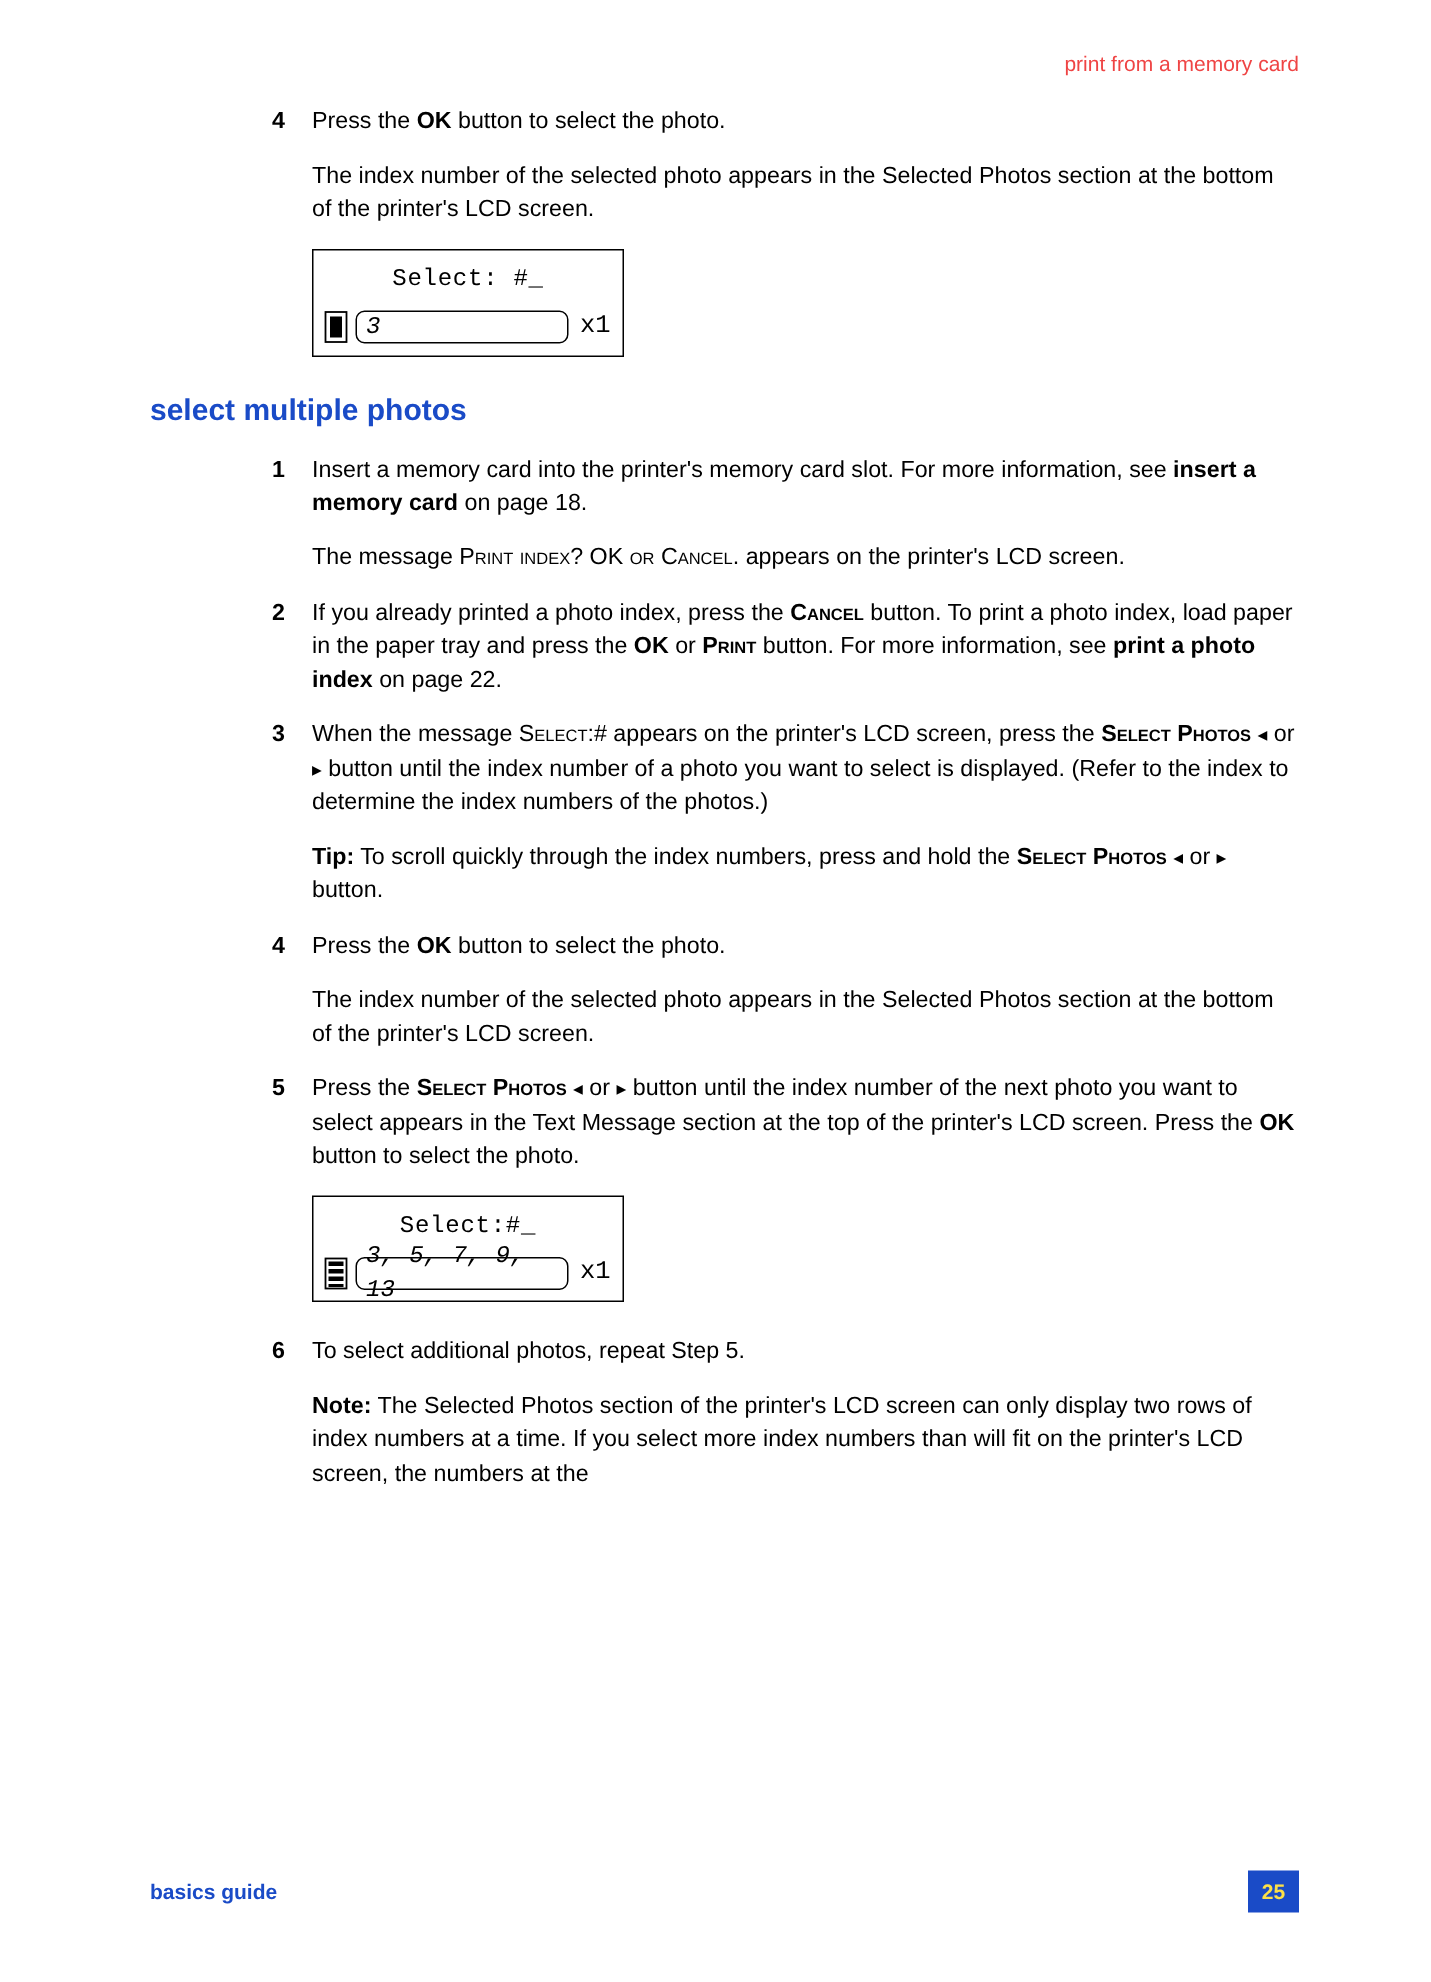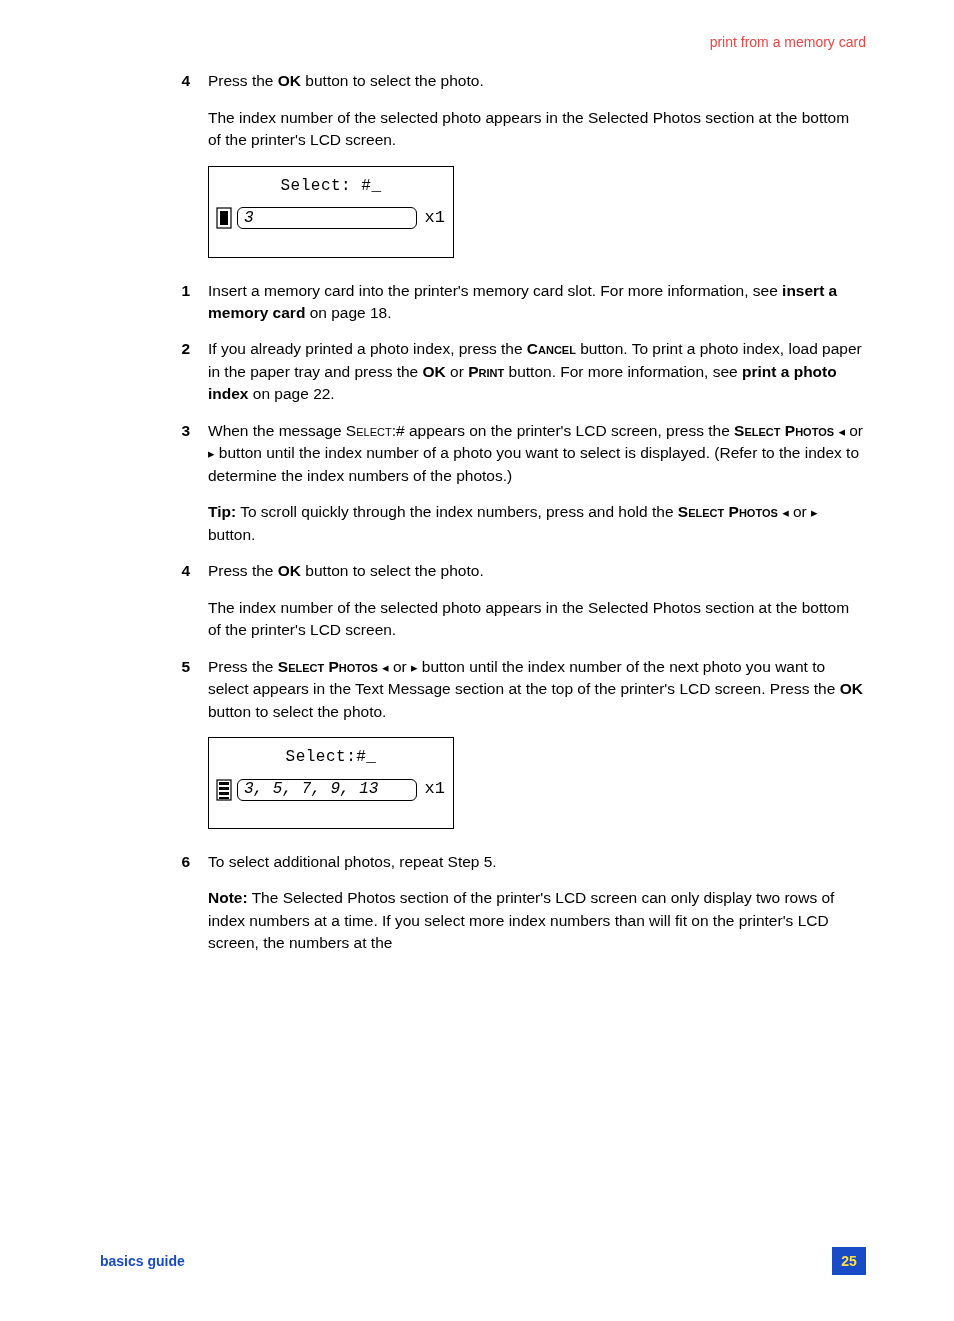--- a/index.html
+++ b/index.html
@@ -53,23 +53,23 @@
     color: #1a4bc7;
     font-size: 20px;
     font-weight: bold;
     margin: 22px 0 14px 0;
   }
   .lcd-figure {
     margin: 12px 0 22px 40px;
   }
   .lcd-box {
     border: 1.5px solid #000;
-    width: 246px;
-    box-sizing: border-box;
-    padding: 8px 6px 26px 6px;
+    width: 208px;
+    box-sizing: border-box;
+    padding: 8px 6px 6px 6px;
     font-family: "Courier New", monospace;
     font-size: 16px;
   }
   .lcd-top {
     text-align: center;
     margin-bottom: 8px;
     letter-spacing: 0.5px;
   }
   .lcd-bottom {
     display: flex;
@@ -154,27 +154,29 @@
           <div class="lcd-selbox">
             <span style="font-style:italic;">3</span>
           </div>
           <div class="lcd-x1">x1</div>
         </div>
       </div>
     </div>
 
   </div>
 
+  <div class="section-heading">select multiple photos</div>
 
   <div class="content">
 
     <div class="step">
       <div class="step-num">1</div>
       <div class="step-body">
         <p>Insert a memory card into the printer's memory card slot. For more information, see <b>insert a memory card</b> on page 18.</p>
+        <p>The message <span class="sc">Print index</span>? OK <span class="sc">or</span> C<span class="sc">ancel</span>. appears on the printer's LCD screen.</p>
       </div>
     </div>
 
     <div class="step">
       <div class="step-num">2</div>
       <div class="step-body">
         <p>If you already printed a photo index, press the <b>C<span class="sc">ancel</span></b> button. To print a photo index, load paper in the paper tray and press the <b>OK</b> or <b>P<span class="sc">rint</span></b> button. For more information, see <b>print a photo index</b> on page 22.</p>
       </div>
     </div>
 

